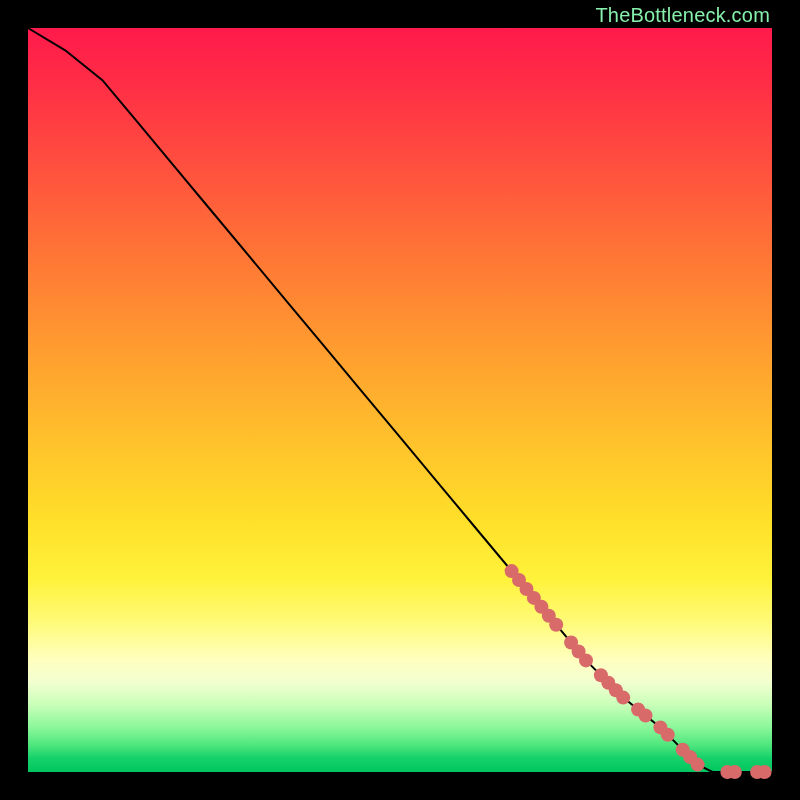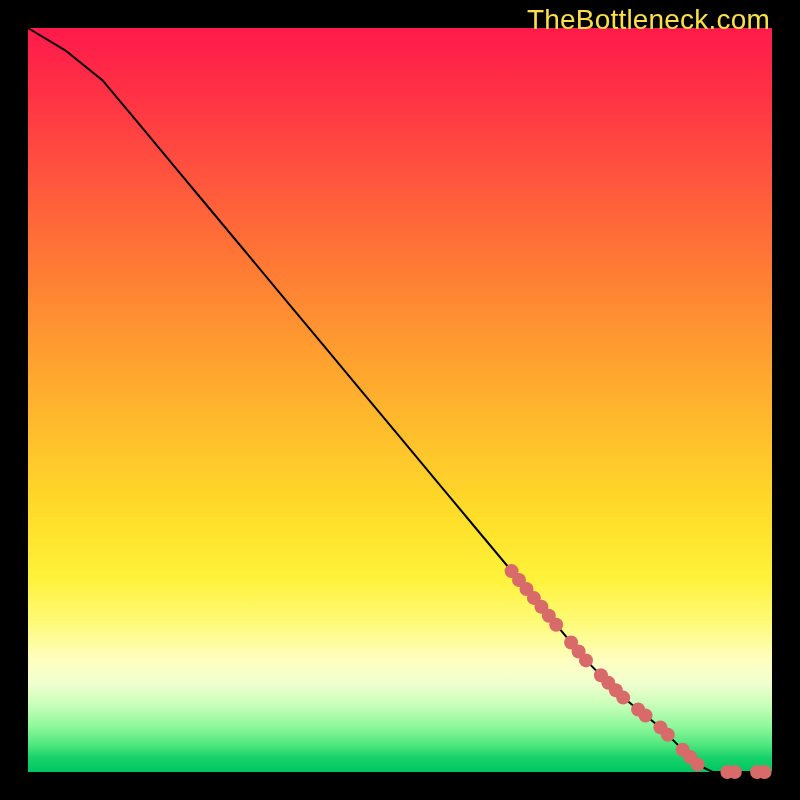--- a/index.html
+++ b/index.html
@@ -41,22 +41,22 @@
       #8bf79a 94%,
       #4be57c 96.5%,
       #18d26a 98%,
       #00c65f 100%
     );
   }
   .watermark {
     position: absolute;
     top: 4px;
     right: 30px;
-    color: #fde047;
-    font-size: 28px;
+    color: #86efac;
+    font-size: 20px;
     font-weight: 500;
     letter-spacing: 0.2px;
     user-select: none;
   }
   svg.curve {
     position: absolute;
     left: 0;
     top: 0;
     width: 744px;
     height: 744px;

